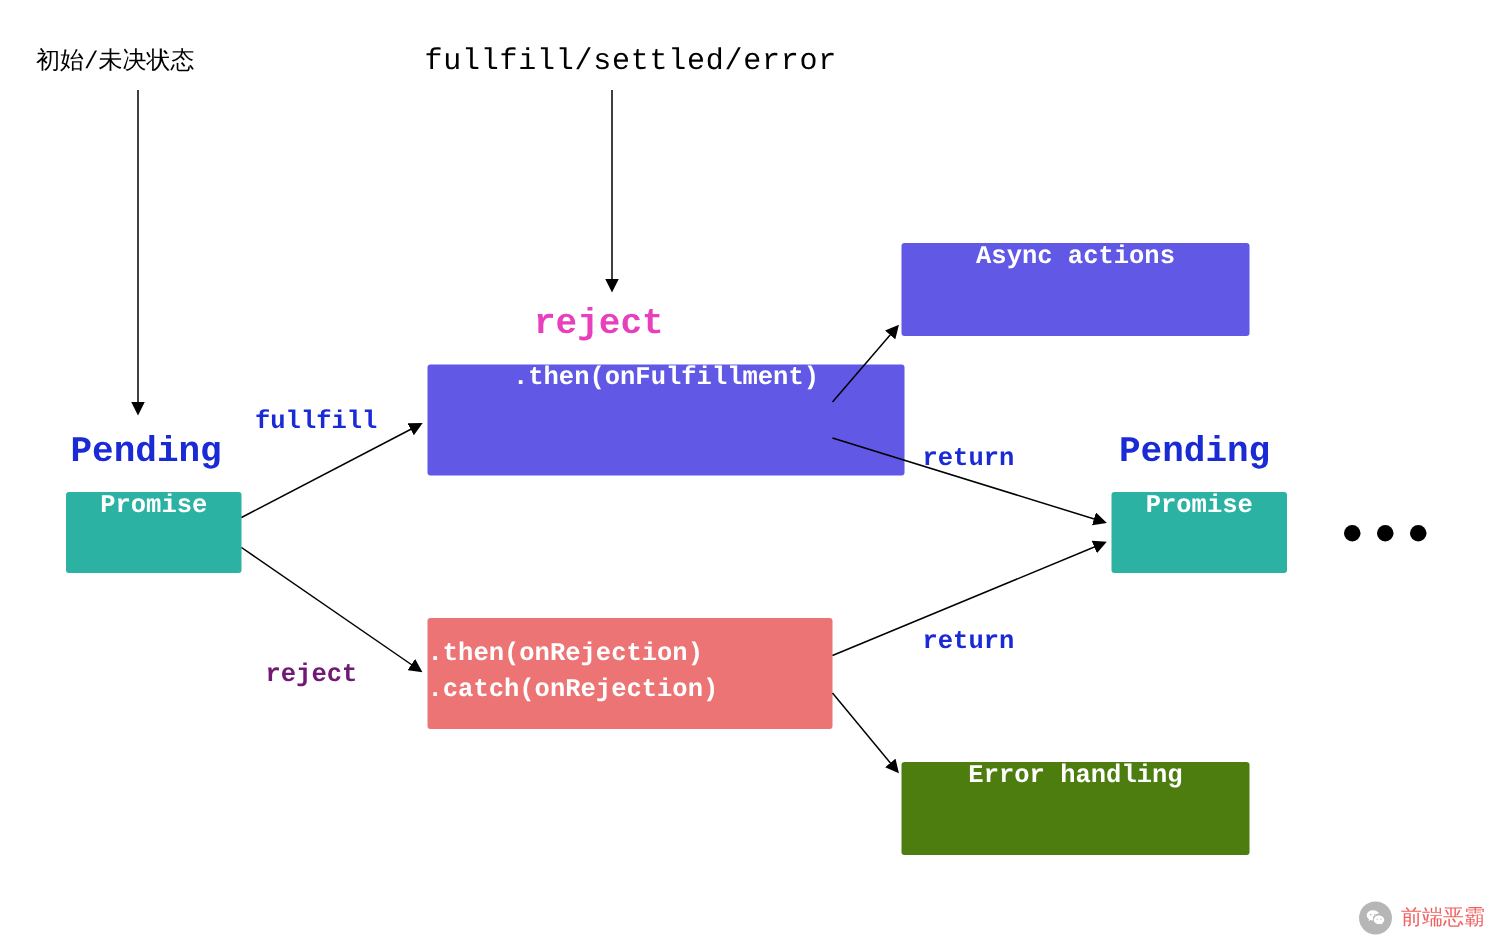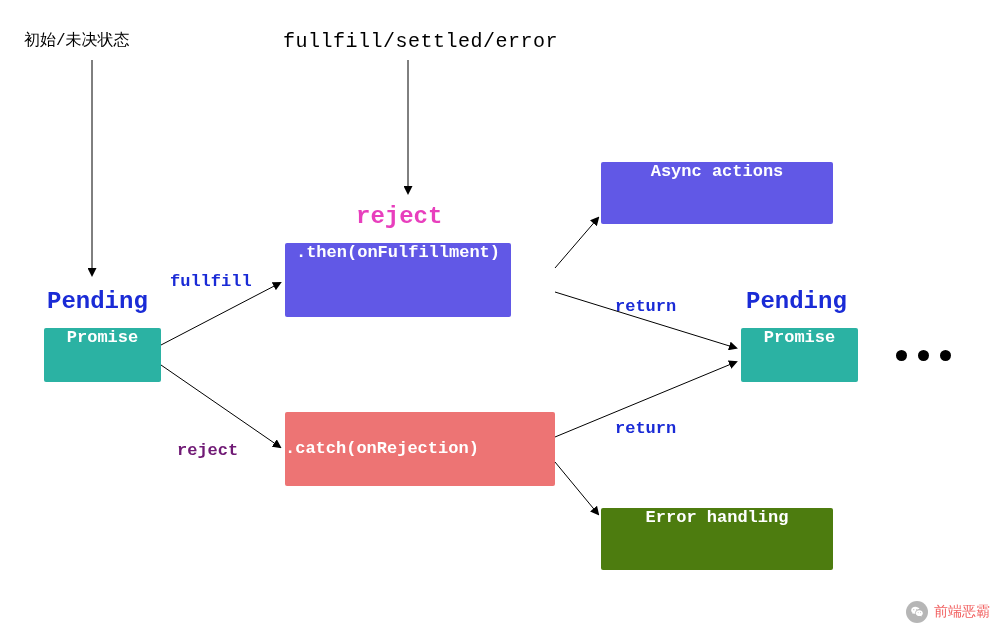--- a/index.html
+++ b/index.html
@@ -79,25 +79,26 @@
 <div class="label" style="left:177px; top:441px; font-size:17px; font-weight:bold; color:#701a75;">reject</div>
 
 <div class="label" style="left:615px; top:297px; font-size:17px; font-weight:bold; color:#1a2bd6;">return</div>
 
 <div class="label" style="left:615px; top:419px; font-size:17px; font-weight:bold; color:#1a2bd6;">return</div>
 
 <div class="box" style="left:44px; top:328px; width:117px; height:54px; background:#2bb2a3;">
   <span>Promise</span>
 </div>
 
-<div class="box" style="left:285px; top:243px; width:226px; height:74px; background:#6158e6;">
+<div class="box" style="left:285px; top:243px; width:318px; height:74px; background:#6158e6;">
   <span>.then(onFulfillment)</span>
 </div>
 
 <div class="box" style="left:285px; top:412px; width:270px; height:74px; background:#ed7474; flex-direction:column;">
+  <span class="box-line">.then(onRejection)</span>
   <span class="box-line">.catch(onRejection)</span>
 </div>
 
 <div class="box" style="left:601px; top:162px; width:232px; height:62px; background:#6158e6;">
   <span>Async actions</span>
 </div>
 
 <div class="box" style="left:601px; top:508px; width:232px; height:62px; background:#4d7c0f;">
   <span>Error handling</span>
 </div>

